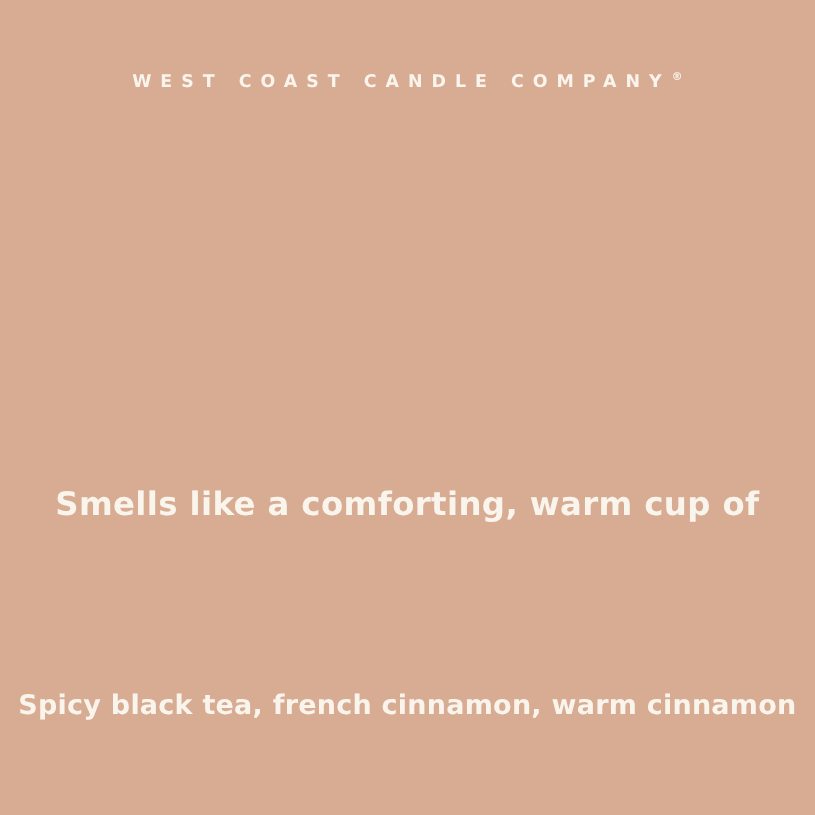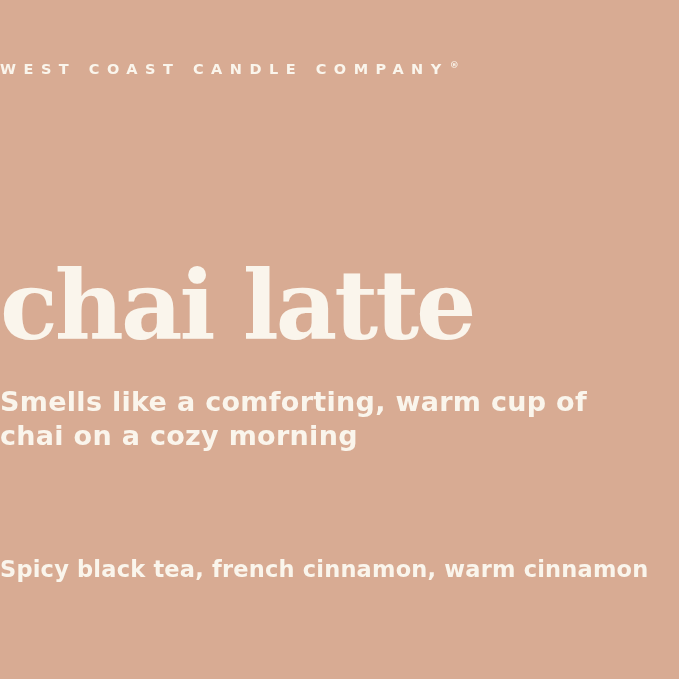--- a/index.html
+++ b/index.html
@@ -11,21 +11,21 @@
     height: 679px;
     position: relative;
     overflow: hidden;
     background: var(--bg, #d8ab93);
     font-family: "DejaVu Sans", "Liberation Sans", sans-serif;
   }
   .canvas {
     position: absolute;
     inset: 0;
     color: var(--ink, #faf5ec);
-    text-align: left;
+    text-align: center;
   }
   .brand-header {
     position: absolute;
     top: 60px;
     left: 0;
     right: 0;
     font-size: 14.5px;
     font-weight: bold;
     letter-spacing: 7.5px;
     text-transform: uppercase;
@@ -62,35 +62,33 @@
   .scent-notes {
     position: absolute;
     top: 554px;
     left: 0;
     right: 0;
     font-size: 22.5px;
     line-height: 30px;
     font-weight: bold;
     letter-spacing: 0.2px;
   }
-  .line { display: block; }
+  .line { display: block; margin-top: 19px; }
 </style>
 </head>
 <body style="--bg: #d8ab93; --ink: #faf5ec;">
 
 <div class="canvas">
 
   <div class="brand-header">
     <span>West Coast Candle Company</span><span class="reg">®</span>
   </div>
 
-  <div class="product-title">chai latte</div>
 
   <div class="tagline">
     <span class="line">Smells like a comforting, warm cup of</span>
-    <span class="line">chai on a cozy morning</span>
   </div>
 
   <div class="scent-notes">
     <span class="line">Spicy black tea, french cinnamon, warm cinnamon</span>
   </div>
 
 </div>
 
 </body></html>

